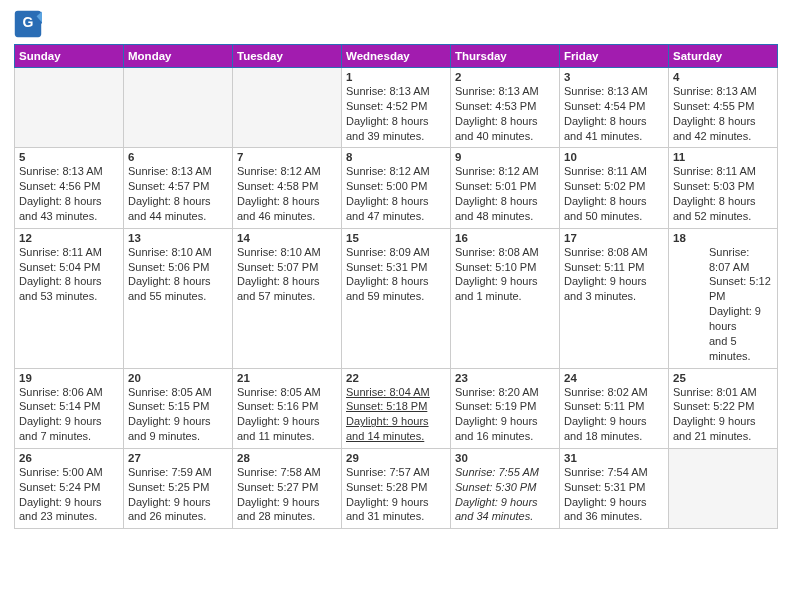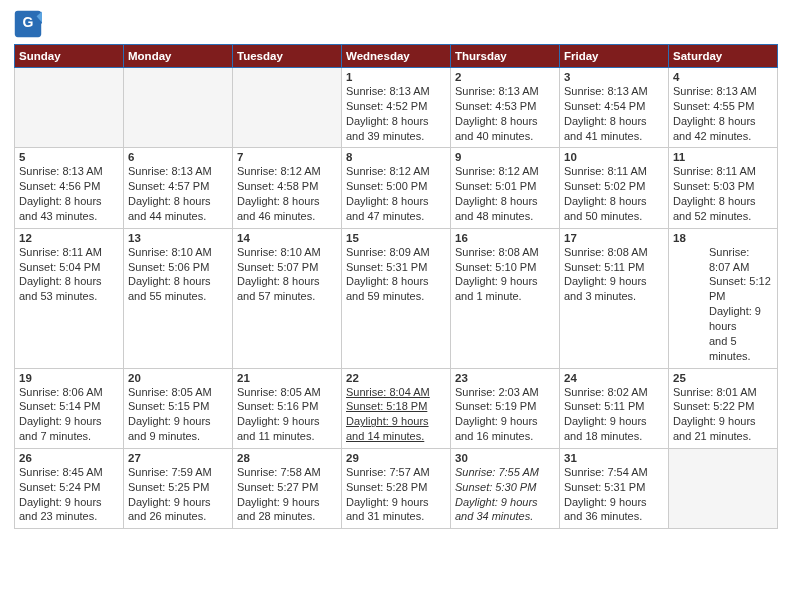--- a/index.html
+++ b/index.html
@@ -60,21 +60,21 @@
       font-size: 13px;
       color: #555;
     }
     .calendar {
       width: 100%;
       border-collapse: collapse;
       border: 1px solid #ccc;
       table-layout: fixed;
     }
     .calendar th {
-      background: #7f1d1d;
+      background: #a21caf;
       color: #fff;
       font-size: 11.5px;
       font-weight: bold;
       padding: 5px 4px;
       text-align: left;
       border: 1px solid #2a6db5;
     }
     .calendar td {
       border: 1px solid #ccc;
       vertical-align: top;
@@ -297,21 +297,21 @@
           </td>
           <td>
             <div class="day-number">22</div>
             <div class="day-info" style="white-space: pre-line; text-decoration: underline;">Sunrise: 8:04 AM
 Sunset: 5:18 PM
 Daylight: 9 hours
 and 14 minutes.</div>
           </td>
           <td>
             <div class="day-number">23</div>
-            <div class="day-info" style="white-space: pre-line;">Sunrise: 2:03 AM
+            <div class="day-info" style="white-space: pre-line;">Sunrise: 8:20 AM
 Sunset: 5:19 PM
 Daylight: 9 hours
 and 16 minutes.</div>
           </td>
           <td>
             <div class="day-number">24</div>
             <div class="day-info" style="white-space: pre-line;">Sunrise: 8:02 AM
 Sunset: 5:11 PM
 Daylight: 9 hours
 and 18 minutes.</div>
@@ -320,21 +320,21 @@
             <div class="day-number">25</div>
             <div class="day-info" style="white-space: pre-line;">Sunrise: 8:01 AM
 Sunset: 5:22 PM
 Daylight: 9 hours
 and 21 minutes.</div>
           </td>
         </tr>
         <tr class="last-row">
           <td>
             <div class="day-number">26</div>
-            <div class="day-info" style="white-space: pre-line;">Sunrise: 8:45 AM
+            <div class="day-info" style="white-space: pre-line;">Sunrise: 5:00 AM
 Sunset: 5:24 PM
 Daylight: 9 hours
 and 23 minutes.</div>
           </td>
           <td>
             <div class="day-number">27</div>
             <div class="day-info" style="white-space: pre-line;">Sunrise: 7:59 AM
 Sunset: 5:25 PM
 Daylight: 9 hours
 and 26 minutes.</div>

